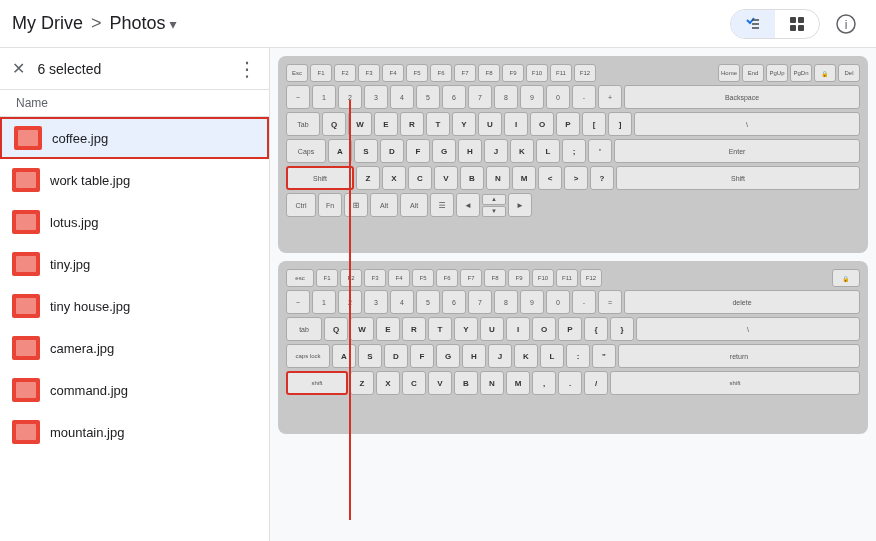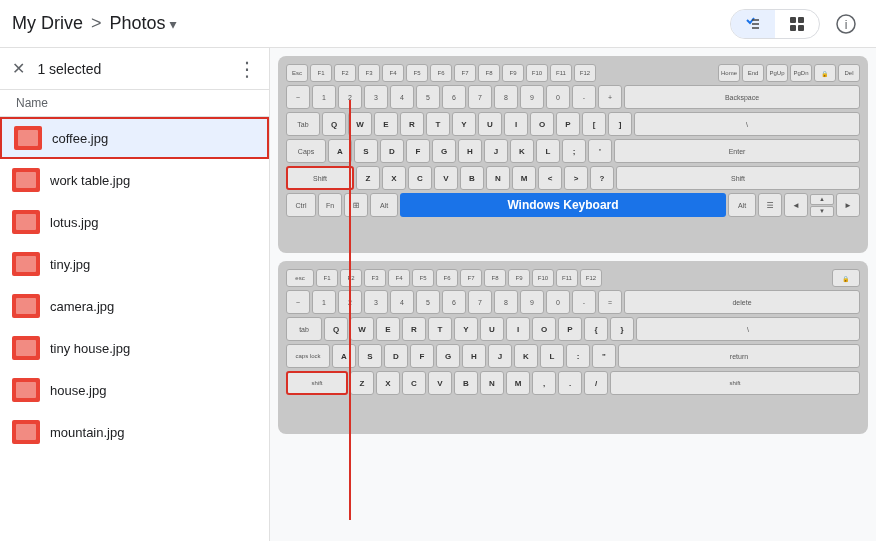--- a/index.html
+++ b/index.html
@@ -96,21 +96,21 @@
       </svg>
     </button>
   </div>
 </div>
 
 <div class="main">
 
   <div class="file-list">
     <div class="selection-bar">
       <span class="close-selection">✕</span>
-      <span class="selection-count">1 selected</span>
+      <span class="selection-count">6 selected</span>
       <span class="more-btn">⋮</span>
     </div>
     <div class="column-header">Name</div>
     <div class="file-items">
       <div class="file-item selected">
         <div class="file-icon">
           <div class="file-icon-inner"></div>
         </div>
         <span class="file-name">coffee.jpg</span>
       </div>
@@ -129,33 +129,33 @@
       <div class="file-item">
         <div class="file-icon">
           <div class="file-icon-inner"></div>
         </div>
         <span class="file-name">tiny.jpg</span>
       </div>
       <div class="file-item">
         <div class="file-icon">
           <div class="file-icon-inner"></div>
         </div>
+        <span class="file-name">tiny house.jpg</span>
+      </div>
+      <div class="file-item">
+        <div class="file-icon">
+          <div class="file-icon-inner"></div>
+        </div>
         <span class="file-name">camera.jpg</span>
       </div>
       <div class="file-item">
         <div class="file-icon">
           <div class="file-icon-inner"></div>
         </div>
-        <span class="file-name">tiny house.jpg</span>
-      </div>
-      <div class="file-item">
-        <div class="file-icon">
-          <div class="file-icon-inner"></div>
-        </div>
-        <span class="file-name">house.jpg</span>
+        <span class="file-name">command.jpg</span>
       </div>
       <div class="file-item">
         <div class="file-icon">
           <div class="file-icon-inner"></div>
         </div>
         <span class="file-name">mountain.jpg</span>
       </div>
     </div>
   </div>
 
@@ -252,21 +252,20 @@
           <div style="background:#e8e8e8;border:1px solid #aaa;border-radius:3px;min-width:24px;height:24px;font-size:8px;display:flex;align-items:center;justify-content:center;color:#333;font-weight:bold;">&gt;</div>
           <div style="background:#e8e8e8;border:1px solid #aaa;border-radius:3px;min-width:24px;height:24px;font-size:8px;display:flex;align-items:center;justify-content:center;color:#333;font-weight:bold;">?</div>
           <div style="background:#e8e8e8;border:1px solid #aaa;border-radius:3px;flex:1;height:24px;font-size:7px;display:flex;align-items:center;justify-content:center;color:#555;">Shift</div>
         </div>
 
         <div style="display:flex; gap:2px; align-items:center;">
           <div style="background:#e8e8e8;border:1px solid #aaa;border-radius:3px;min-width:30px;height:24px;font-size:7px;display:flex;align-items:center;justify-content:center;color:#555;">Ctrl</div>
           <div style="background:#e8e8e8;border:1px solid #aaa;border-radius:3px;min-width:24px;height:24px;font-size:7px;display:flex;align-items:center;justify-content:center;color:#555;">Fn</div>
           <div style="background:#e8e8e8;border:1px solid #aaa;border-radius:3px;min-width:24px;height:24px;font-size:8px;display:flex;align-items:center;justify-content:center;color:#555;">⊞</div>
           <div style="background:#e8e8e8;border:1px solid #aaa;border-radius:3px;min-width:28px;height:24px;font-size:7px;display:flex;align-items:center;justify-content:center;color:#555;">Alt</div>
-          <div style="background:#1a73e8;border-radius:3px;padding:2px 14px;height:24px;font-size:12px;font-weight:bold;display:flex;align-items:center;justify-content:center;color:white;flex:1;min-width:80px;">Windows Keyboard</div>
           <div style="background:#e8e8e8;border:1px solid #aaa;border-radius:3px;min-width:28px;height:24px;font-size:7px;display:flex;align-items:center;justify-content:center;color:#555;">Alt</div>
           <div style="background:#e8e8e8;border:1px solid #aaa;border-radius:3px;min-width:24px;height:24px;font-size:8px;display:flex;align-items:center;justify-content:center;color:#555;">☰</div>
           <div style="background:#e8e8e8;border:1px solid #aaa;border-radius:3px;min-width:24px;height:24px;font-size:8px;display:flex;align-items:center;justify-content:center;color:#555;">◄</div>
           <div style="display:flex;flex-direction:column;gap:1px;">
             <div style="background:#e8e8e8;border:1px solid #aaa;border-radius:2px;min-width:24px;height:11px;font-size:6px;display:flex;align-items:center;justify-content:center;color:#555;">▲</div>
             <div style="background:#e8e8e8;border:1px solid #aaa;border-radius:2px;min-width:24px;height:11px;font-size:6px;display:flex;align-items:center;justify-content:center;color:#555;">▼</div>
           </div>
           <div style="background:#e8e8e8;border:1px solid #aaa;border-radius:3px;min-width:24px;height:24px;font-size:8px;display:flex;align-items:center;justify-content:center;color:#555;">►</div>
         </div>
       </div>

